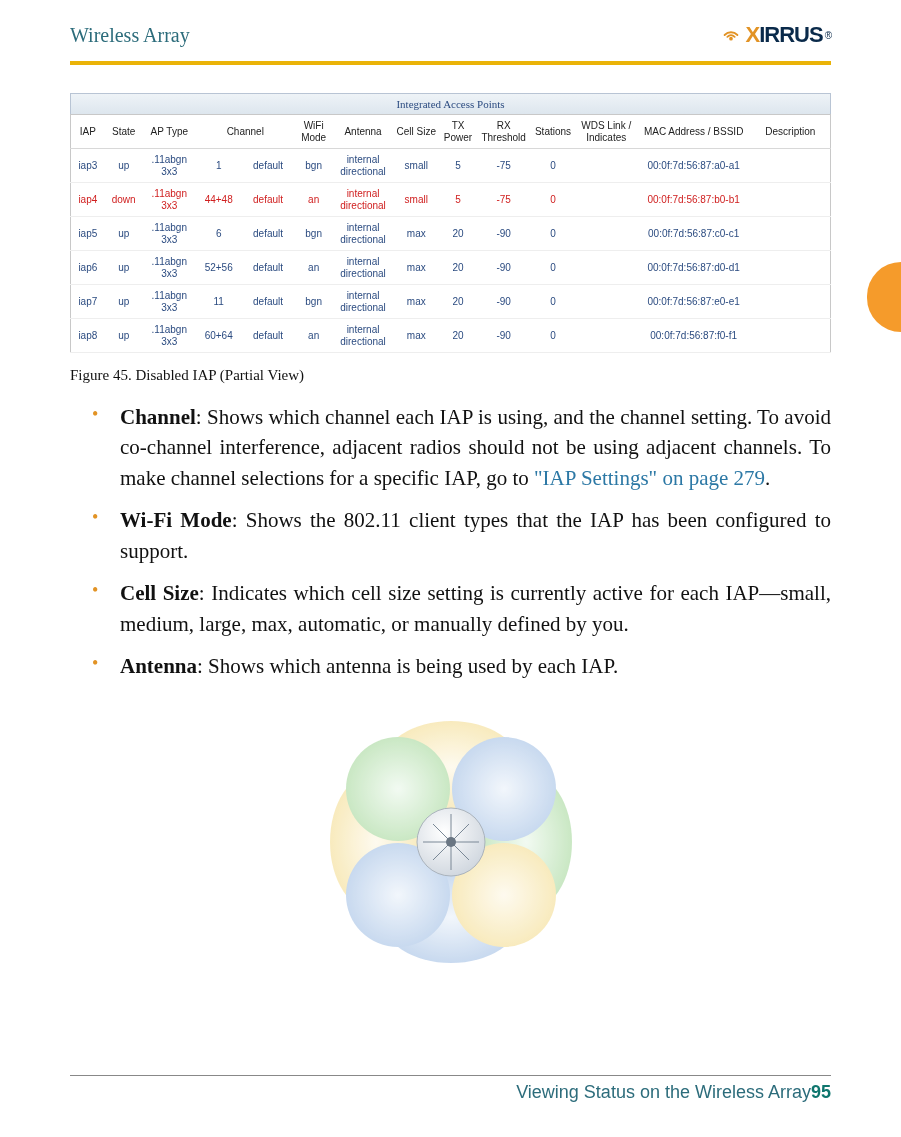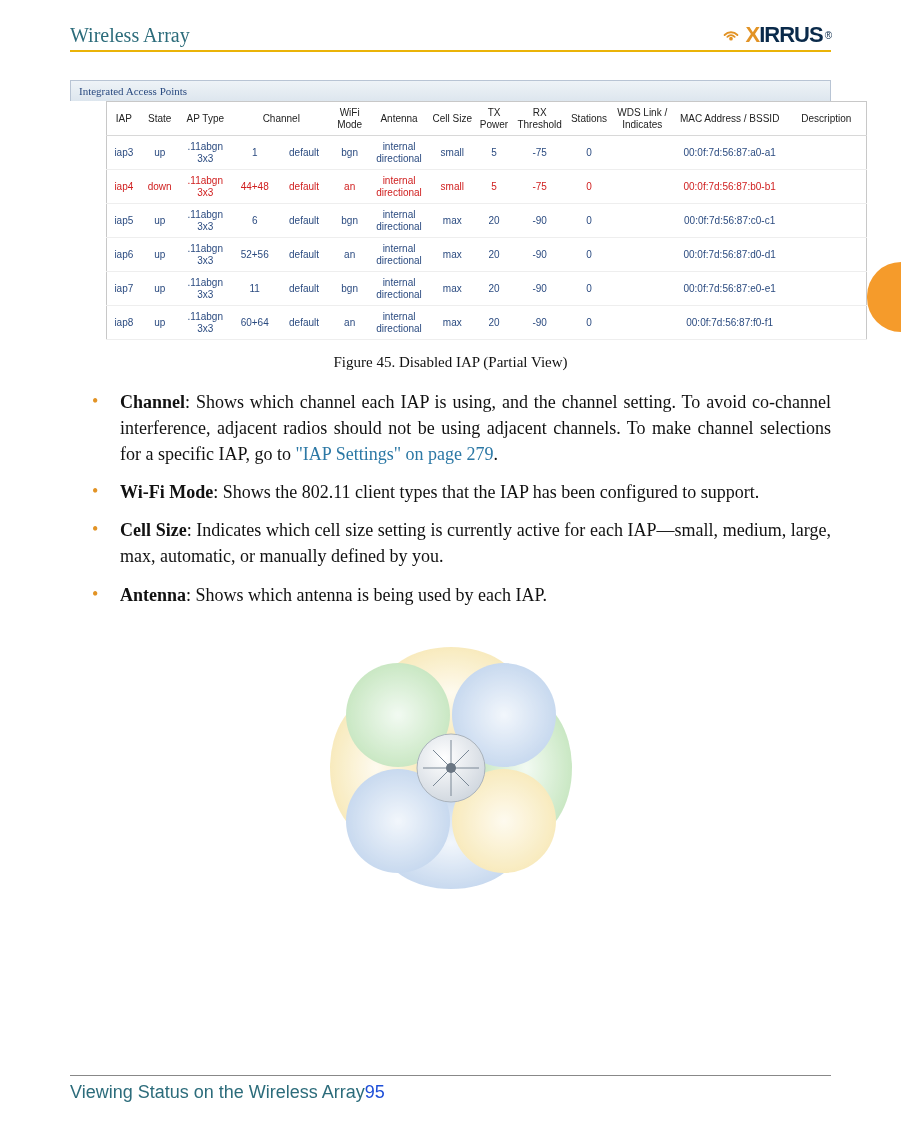--- a/index.html
+++ b/index.html
@@ -16,22 +16,22 @@
     height: 1137px;
     position: relative;
     box-sizing: border-box;
     padding: 22px 70px 22px 70px;
   }
   
   .page-header {
     display: flex;
     justify-content: space-between;
     align-items: center;
-    border-bottom: 2px solid #eab308;
-    padding-bottom: 2px;
+    border-bottom: 4px solid #eab308;
+    padding-bottom: 13px;
   }
   .page-header .title {
     color: #2c6c7b;
     font-size: 20px;
     font-family: Georgia, serif;
   }
   .logo {
     display: flex;
     align-items: center;
     font-family: Arial, sans-serif;
@@ -59,26 +59,25 @@
   .shot-wrap {
     margin: 28px 0 4px 0;
   }
   .iap-table {
     width: 100%;
     border-collapse: collapse;
     font-family: Arial, sans-serif;
     font-size: 10px;
     table-layout: fixed;
     border: 1px solid #c8c8c8;
-    margin-left: 36px;
   }
   .iap-caption {
     background: linear-gradient(#eef3f7,#dde6ee);
     color: #2b4b80;
-    text-align: left;
+    text-align: center;
     padding: 4px 8px;
     font-size: 11px;
     border: 1px solid #b8c4d4;
     border-bottom: none;
   }
   .iap-table th {
     font-weight: normal;
     color: #222;
     padding: 5px 2px;
     line-height: 1.15;
@@ -109,37 +108,36 @@
   .col-ant { width: 8%; }
   .col-cell { width: 6%; }
   .col-tx { width: 5%; }
   .col-rx { width: 7%; }
   .col-sta { width: 6%; }
   .col-wds { width: 8%; }
   .col-mac { width: 15%; }
   .col-desc { width: 10.5%; }
 
   .fig-caption {
-    text-align: center;
     font-family: Georgia, serif;
     font-size: 15px;
     margin: 14px 0 18px 0;
   }
 
   
   .bullets {
     list-style: none;
     padding: 0;
     margin: 0 0 0 6px;
   }
   .bullets li {
     position: relative;
     padding-left: 44px;
     margin-bottom: 12px;
-    font-size: 18px;
+    font-size: 21px;
     line-height: 1.45;
     font-family: Georgia, serif;
     text-align: justify;
   }
   .bullets li::before {
     content: "•";
     color: #e29325;
     position: absolute;
     left: 16px;
     top: 0;
@@ -175,28 +173,29 @@
 
   
   .page-footer {
     position: absolute;
     left: 70px;
     right: 70px;
     bottom: 34px;
     border-top: 1px solid #888;
     padding-top: 6px;
     display: flex;
-    justify-content: flex-start;
+    justify-content: flex-end;
     align-items: center;
     font-family: Arial, sans-serif;
     font-size: 18px;
     color: #2c6c7b;
   }
   .page-footer .pagenum {
-    color: #1d4ed8;
+    color: #0f766e;
+    font-weight: bold;
   }
 </style>
 </head>
 <body>
 
 <div class="page">
 
   <div class="page-header">
     <span class="title">Wireless Array</span>
     <span class="logo">

